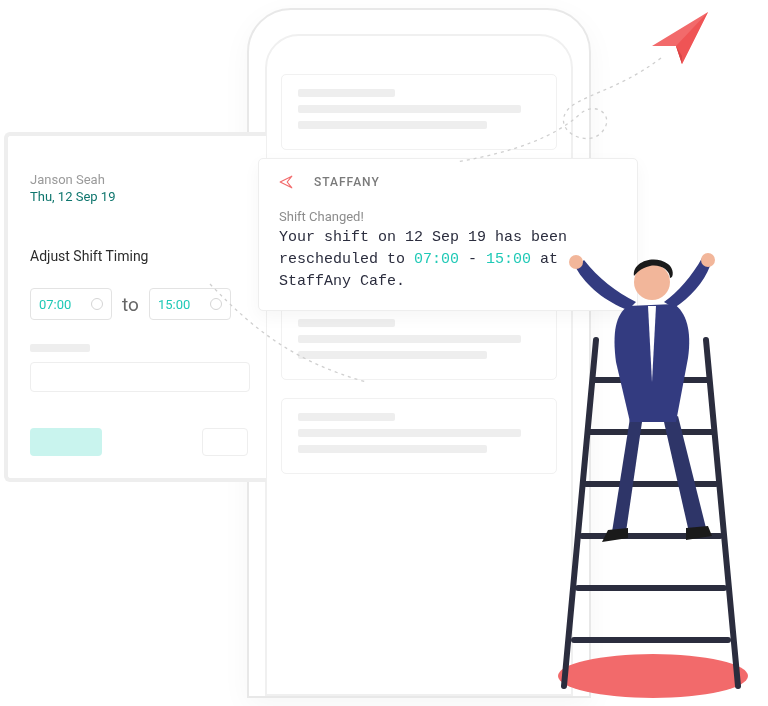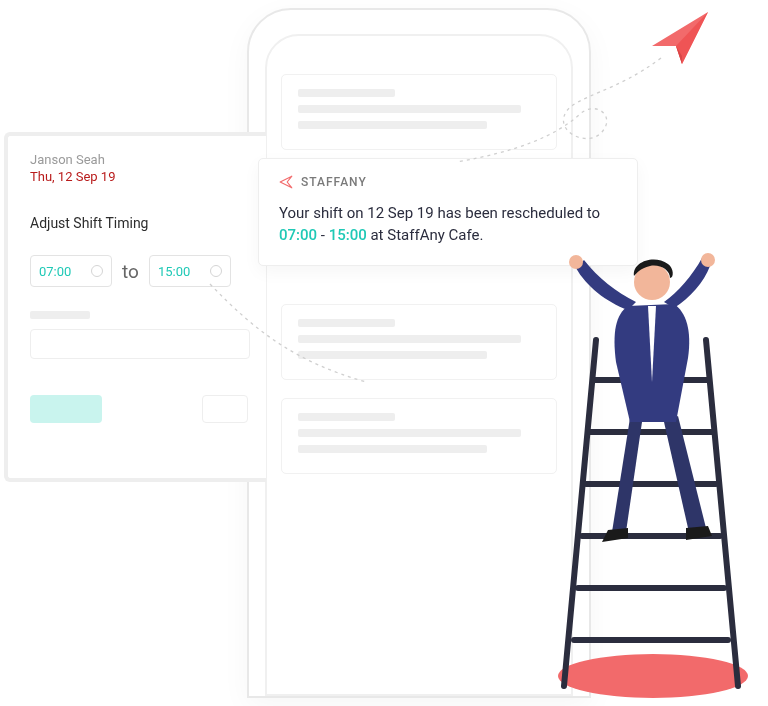--- a/index.html
+++ b/index.html
@@ -65,22 +65,22 @@
     width: 380px;
     border: 1.5px solid #eeeeee;
     border-radius: 5px;
     background: #fff;
     padding: 16px 20px 18px 20px;
     box-shadow: 0 6px 18px rgba(0,0,0,0.04);
   }
   .notif-header {
     display: flex;
     align-items: flex-end;
-    gap: 8px;
-    margin-bottom: 14px;
+    gap: 21px;
+    margin-bottom: 20px;
   }
   .brand-icon {
     width: 14px;
     height: 14px;
     display: inline-flex;
   }
   .brand-text {
     font-size: 12px;
     letter-spacing: 1px;
     color: #7a7a7a;
@@ -88,47 +88,48 @@
   }
   .notif-title {
     font-size: 13px;
     color: #8c8c8c;
     margin-bottom: 3px;
   }
   .notif-body {
     font-size: 15px;
     line-height: 1.45;
     color: #2b2d3e;
+    font-family: Liberation Mono, monospace;
   }
   .notif-body .time-a { color: #1fc9b6; font-weight: 500; }
   .notif-body .time-b { color: #1fc9b6; font-weight: 500; }
 
   
   .panel {
     position: absolute;
     left: 4px;
     top: 132px;
     width: 262px;
     height: 350px;
     border-top: 4px solid #eeeeee;
     border-left: 4px solid #eeeeee;
     border-bottom: 4px solid #eeeeee;
     border-radius: 6px 0 0 6px;
     background: #fff;
-    padding: 16px 0 0 22px;
+    padding: 36px 0 0 22px;
   }
   .panel .user-name {
     font-size: 13px;
     color: #9a9a9a;
     margin-bottom: 2px;
   }
   .panel .user-date {
     font-size: 13px;
-    color: #b91c1c;
-    margin-bottom: 31px;
+    color: #0f766e;
+    margin-bottom: 44px;
   }
   .panel .section-title {
     font-size: 14px;
     color: #2c2c2c;
     margin-bottom: 24px;
   }
   .time-row {
     display: flex;
     align-items: center;
     gap: 10px;
@@ -276,20 +277,21 @@
 
 <div class="notif">
   <div class="notif-header">
     <span class="brand-icon">
       <svg viewBox="0 0 24 24" width="14" height="14">
         <path d="M2 12 L22 2 L14 12 L22 22 Z" fill="none" stroke="#f26a6b" stroke-width="2" stroke-linejoin="round"></path>
       </svg>
     </span>
     <span class="brand-text">STAFFANY</span>
   </div>
+  <div class="notif-title">Shift Changed!</div>
   <div class="notif-body">
     <span>Your shift on 12 Sep 19 has been rescheduled to </span><span class="time-a">07:00</span><span> - </span><span class="time-b">15:00</span><span> at StaffAny Cafe.</span>
   </div>
 </div>
 
 <svg class="plane" viewBox="0 0 64 60">
   <path d="M4 38 L60 4 L34 56 L28 38 Z" fill="#f26a6b"></path>
   <path d="M28 38 L60 4 L34 56 Z" fill="#ef5455"></path>
   <path d="M28 38 L34 48 L34 56" fill="#d94647"></path>
 </svg>

